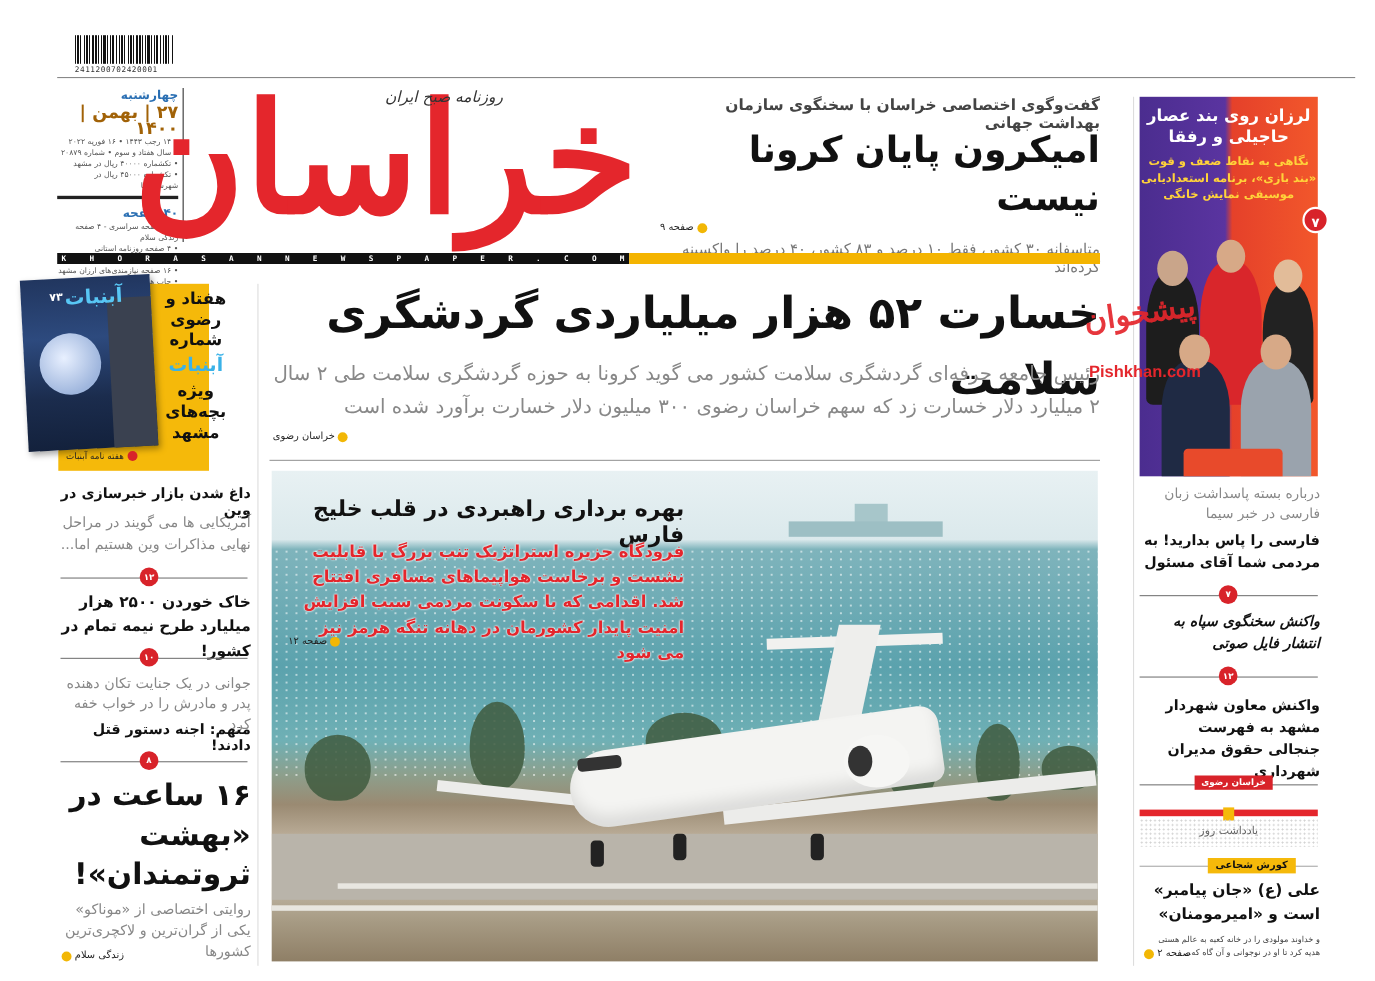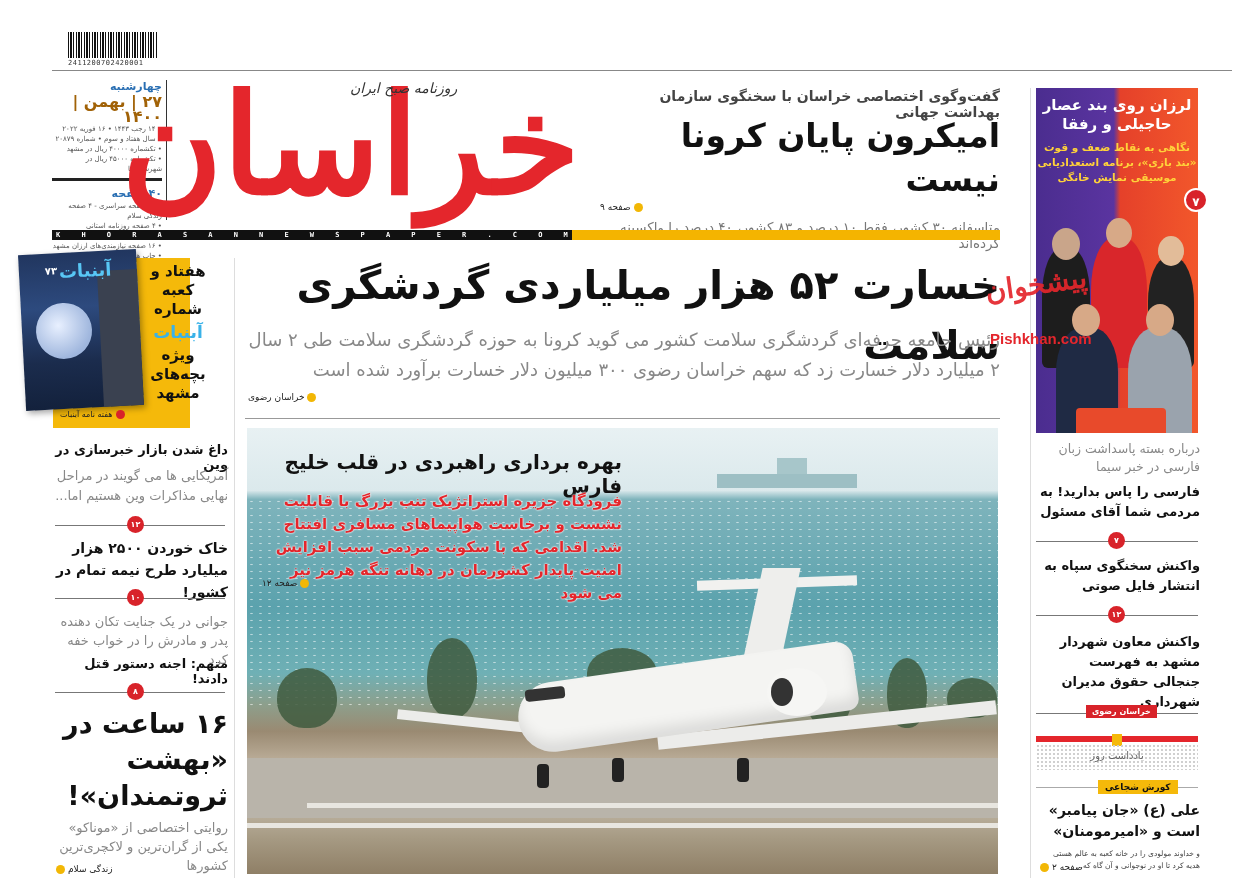--- a/index.html
+++ b/index.html
@@ -261,21 +261,21 @@
 <div class="abs left-vline"></div>
 <div class="abs yellow-box"></div>
 <div class="abs mag">
   <div class="moon"></div>
   <div class="cliff"></div>
   <div class="mtitle">آبنبات</div>
   <div class="mnum">۷۳</div>
 </div>
 <div class="abs yellow-text">
   <div>هفتاد و</div>
-  <div>کعبه</div>
+  <div>رضوی</div>
   <div>شماره</div>
   <span class="abz">آبنبات</span>
   <div>ویژه</div>
   <div>بچه‌های</div>
   <div>مشهد</div>
 </div>
 <div class="abs page-ref yellow-ref rtl">
   <span class="moon"></span>
   <span>هفته نامه آبنبات</span>
 </div>
@@ -299,21 +299,21 @@
 <div class="abs page-ref" style="left:56px; top:864px;">
   <span class="moon"></span>
   <span>زندگی سلام</span>
 </div>
 
 <div class="abs rcol l-g" style="top:440px; font-size:12.5px; line-height:18px;">درباره بسته پاسداشت زبان فارسی در خبر سیما</div>
 <div class="abs rcol l-h" style="top:482px; font-size:13px; line-height:20px;">فارسی را پاس بدارید! به مردمی شما آقای مسئول</div>
 <div class="sep" style="left:1036px; top:541px; width:162px;"></div>
 <div class="num-badge" style="left:1108px; top:532px;">۷</div>
 
-<div class="abs rcol l-h" style="top:556px; font-size:13px; line-height:20px;">واکنش سخنگوی سپاه به انتشار فایل صوتی</div>
+<div class="abs rcol l-h" style="top:556px; font-size:13px; line-height:20px;font-style:italic;">واکنش سخنگوی سپاه به انتشار فایل صوتی</div>
 <div class="sep" style="left:1036px; top:615px; width:162px;"></div>
 <div class="num-badge" style="left:1108px; top:606px;">۱۲</div>
 
 <div class="abs rcol l-h" style="top:632px; font-size:13px; line-height:20px;">واکنش معاون شهردار مشهد به فهرست جنجالی حقوق مدیران شهرداری</div>
 <div class="sep" style="left:1036px; top:713px; width:162px;"></div>
 <div class="abs tag-red" style="left:1086px; top:705px;">خراسان رضوی</div>
 
 <div class="abs opinion-bar">
     <div class="notch"></div>
   </div>

